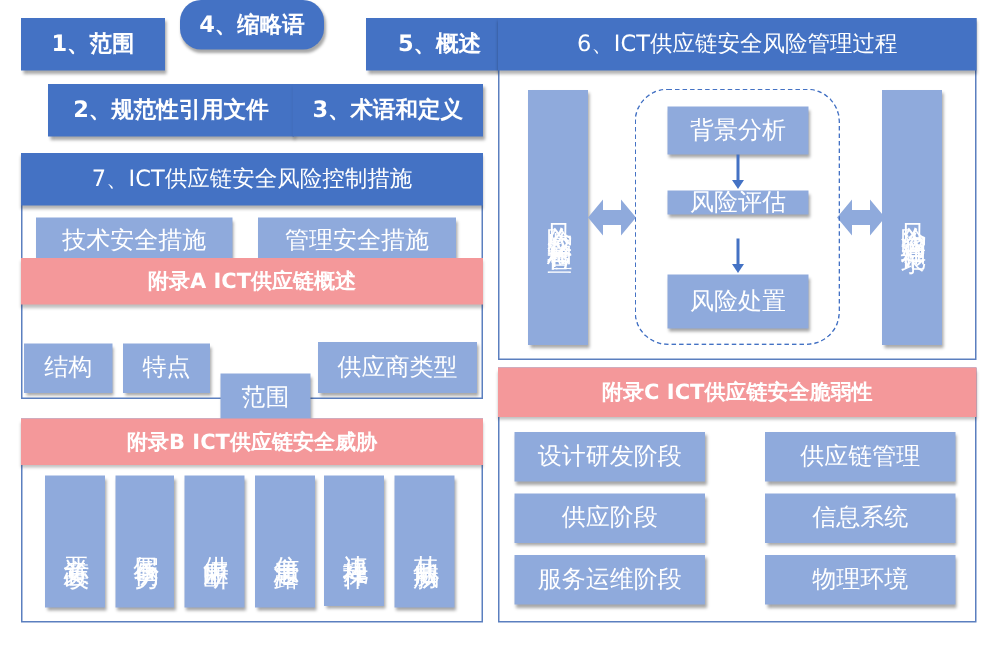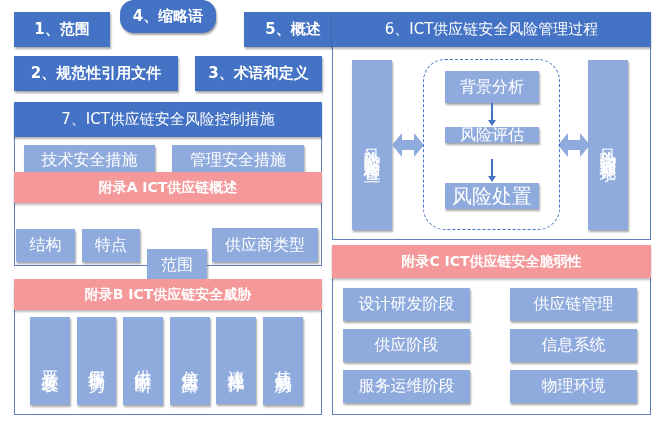--- a/index.html
+++ b/index.html
@@ -28,21 +28,21 @@
   .arrow-v { width:2px; background:#4472c4; }
   .arrow-head { width:0; height:0; border-left:4px solid transparent; border-right:4px solid transparent;
                 border-top:6px solid #4472c4; }
 </style>
 </head>
 <body>
 
 <div class="abs blue-btn" style="left:14px;top:12px;width:96px;height:35px;">1、范围</div>
 <div class="abs blue-btn" style="left:120px;top:0;width:96px;height:33px;border-radius:14px;">4、缩略语</div>
 <div class="abs blue-btn" style="left:219px;top:12px;width:98px;height:35px;margin-left:25px;">5、概述</div>
-<div class="abs blue-btn" style="left:14px;top:56px;width:164px;height:35px;">2、规范性引用文件</div>
+<div class="abs blue-btn" style="left:32px;top:56px;width:164px;height:35px;">2、规范性引用文件</div>
 <div class="abs blue-btn" style="left:195px;top:56px;width:127px;height:35px;">3、术语和定义</div>
 
 <div class="abs panel" style="left:14px;top:102px;width:308px;height:81px;"></div>
 <div class="abs blue-hdr" style="left:14px;top:102px;width:308px;height:35px;">7、ICT供应链安全风险控制措施</div>
 <div class="abs item" style="left:24px;top:145px;width:131px;height:31px;">技术安全措施</div>
 <div class="abs item" style="left:172px;top:145px;width:132px;height:31px;">管理安全措施</div>
 
 <div class="abs panel" style="left:14px;top:190px;width:308px;height:76px;"></div>
 <div class="abs pink-hdr" style="left:14px;top:172px;width:308px;height:31px;">附录A  ICT供应链概述</div>
 <div class="abs item" style="left:16px;top:229px;width:59px;height:33px;">结构</div>
@@ -88,21 +88,21 @@
   <polygon points="0,15 10,3 10,10 22,10 22,3 32,15 22,27 22,20 10,20 10,27" fill="#8faadc"></polygon>
 </svg>
 
 <div class="abs dashed" style="left:423px;top:59px;width:137px;height:171px;"></div>
 <div class="abs item" style="left:445px;top:71px;width:94px;height:32px;font-size:16px;">背景分析</div>
 <div class="abs arrow-v" style="left:491px;top:103px;height:18px;"></div>
 <div class="abs arrow-head" style="left:488px;top:120px;"></div>
 <div class="abs item" style="left:445px;top:127px;width:94px;height:16px;font-size:16px;">风险评估</div>
 <div class="abs arrow-v" style="left:491px;top:159px;height:18px;"></div>
 <div class="abs arrow-head" style="left:488px;top:176px;"></div>
-<div class="abs item" style="left:445px;top:183px;width:94px;height:26px;font-size:20px;">风险处置</div>
+<div class="abs item" style="left:445px;top:183px;width:94px;height:36px;font-size:16px;">风险处置</div>
 
 <div class="abs panel" style="left:332px;top:245px;width:319px;height:170px;"></div>
 <div class="abs pink-hdr" style="left:332px;top:245px;width:319px;height:33px;">附录C  ICT供应链安全脆弱性</div>
 <div class="abs item" style="left:343px;top:288px;width:127px;height:33px;">设计研发阶段</div>
 <div class="abs item" style="left:343px;top:329px;width:127px;height:33px;">供应阶段</div>
 <div class="abs item" style="left:343px;top:370px;width:127px;height:33px;">服务运维阶段</div>
 <div class="abs item" style="left:510px;top:288px;width:127px;height:33px;">供应链管理</div>
 <div class="abs item" style="left:510px;top:329px;width:127px;height:33px;">信息系统</div>
 <div class="abs item" style="left:510px;top:370px;width:127px;height:33px;">物理环境</div>
 

